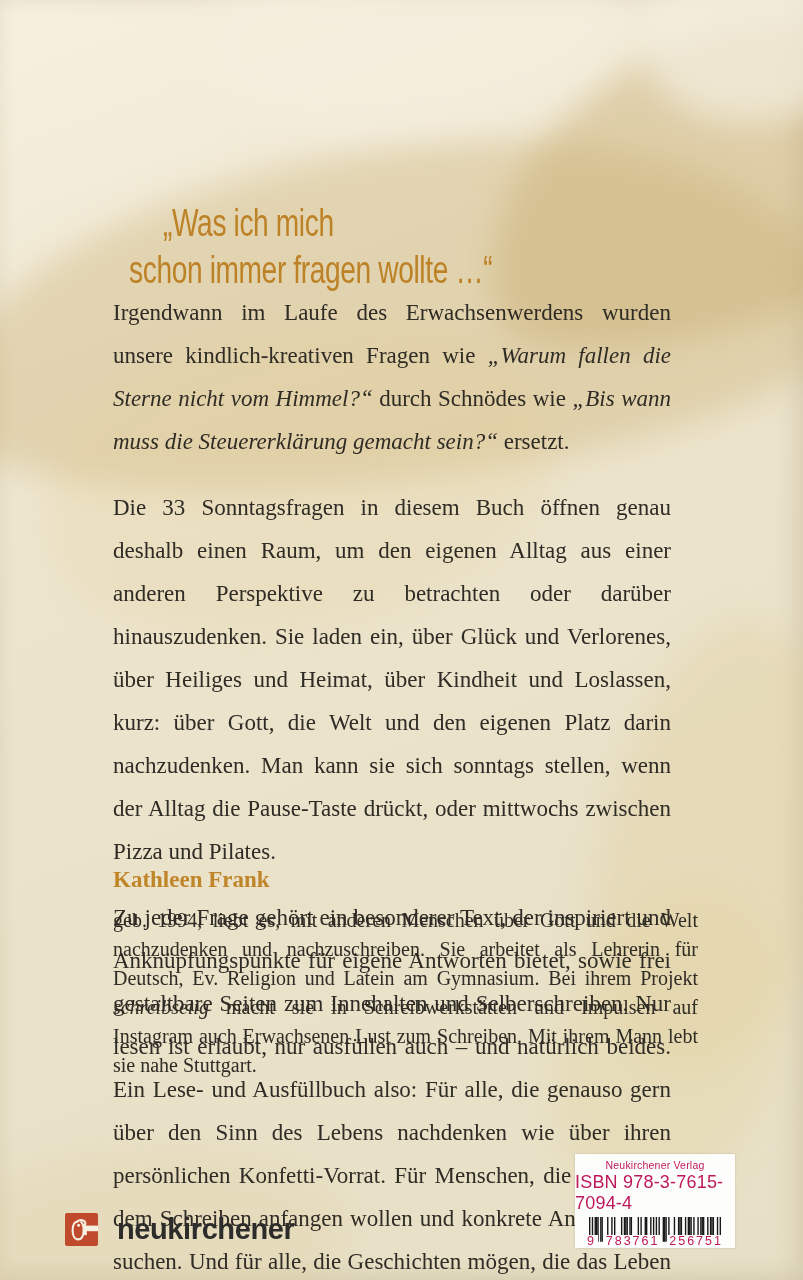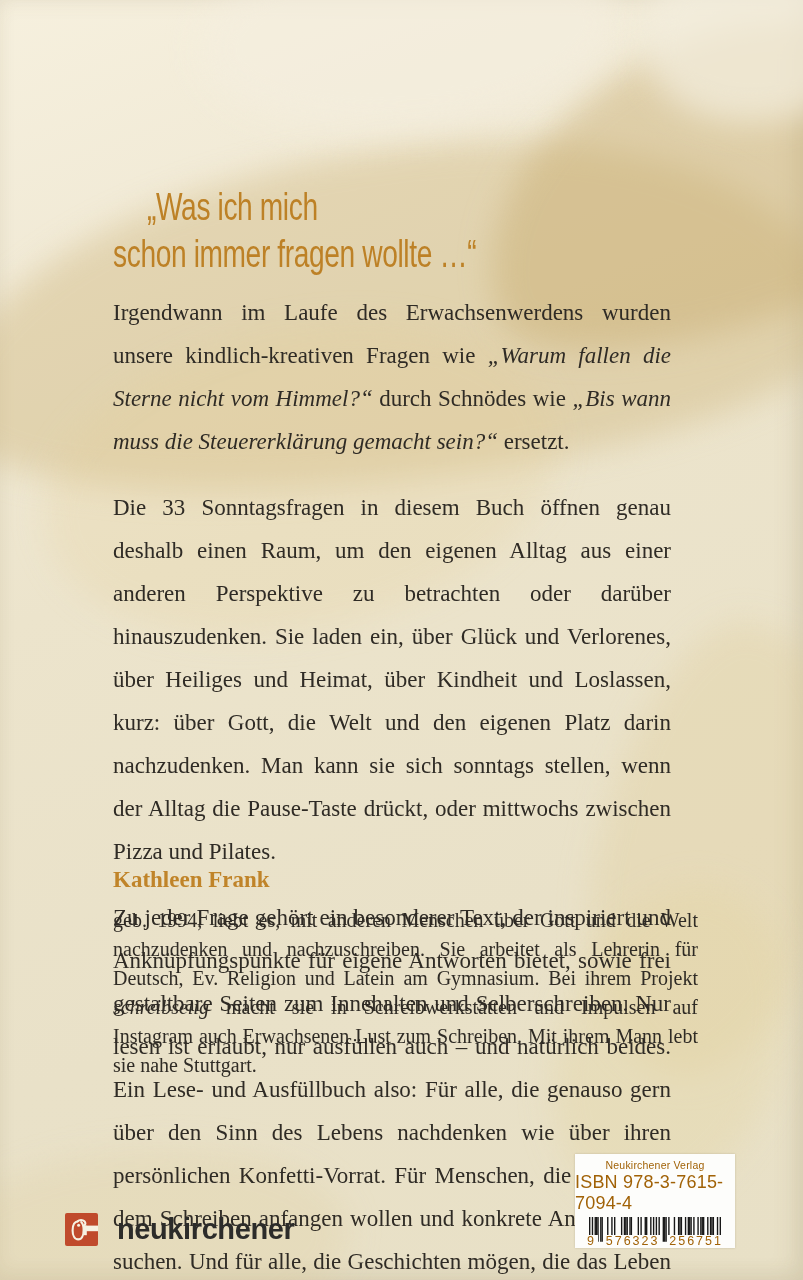--- a/index.html
+++ b/index.html
@@ -27,21 +27,21 @@
       border-radius:50%;transform:rotate(20deg);}
   .w6{left:-80px;top:1150px;width:430px;height:200px;background:rgba(219,201,150,.22);
       border-radius:50%;transform:rotate(-6deg);}
   .w7{left:200px;top:-60px;width:420px;height:190px;background:rgba(244,238,222,.65);
       border-radius:50%;transform:rotate(-5deg);}
   .w8{left:640px;top:-70px;width:260px;height:190px;background:rgba(243,237,221,.75);
       border-radius:50%;transform:rotate(-15deg);}
 
   
   .headline{
-    position:absolute;left:113px;top:184px;margin:0;
+    position:absolute;left:113px;top:184px;margin:16px;
     font-family:"Liberation Sans", sans-serif;
     font-weight:400;color:#bd8126;
     font-size:38px;line-height:47px;letter-spacing:-.5px;
   }
   .headline .hl-line{display:block;transform:scaleX(.74);transform-origin:left top;white-space:nowrap;}
   .headline .hl-indent{margin-left:34px;}
 
   
   .blurb{
     position:absolute;left:113px;top:291px;width:558px;
@@ -63,21 +63,21 @@
   .logo-text{
     font-family:"Liberation Sans", sans-serif;font-weight:bold;
     font-size:29px;color:#2c2c2a;letter-spacing:-.4px;margin-left:19px;
     line-height:33px;
   }
 
   
   .barcode-box{
     position:absolute;left:575px;top:1154px;width:160px;height:94px;
     background:#fdfdfb;
-    font-family:"Liberation Sans", sans-serif;color:#a16207;
+    font-family:"Liberation Sans", sans-serif;color:#be185d;
     display:flex;flex-direction:column;align-items:center;
     padding-top:5px;box-sizing:border-box;
     box-shadow:0 0 2px rgba(90,80,50,.25);
   }
   .bc-publisher{font-size:10.5px;letter-spacing:.2px;}
   .bc-isbn{font-size:18px;letter-spacing:.2px;margin-top:1px;}
   .bc-bars{width:132px;height:40px;margin-top:3px;}
   .bc-bars rect{fill:#181818;}
   .bc-digits{
     width:140px;display:flex;justify-content:space-between;
@@ -175,18 +175,18 @@
         <rect x="82" y="0" width="1" height="33"></rect>
         <rect x="85" y="0" width="1" height="33"></rect>
         <rect x="87" y="0" width="1" height="33"></rect>
         <rect x="88" y="0" width="1" height="33"></rect>
         <rect x="89" y="0" width="1" height="33"></rect>
         <rect x="92" y="0" width="1" height="40"></rect>
         <rect x="94" y="0" width="1" height="40"></rect>
       </svg>
     <div class="bc-digits">
       <span>9</span>
-      <span>576323</span>
+      <span>783761</span>
       <span>256751</span>
     </div>
   </div>
 
 </div>
 
 </body></html>

